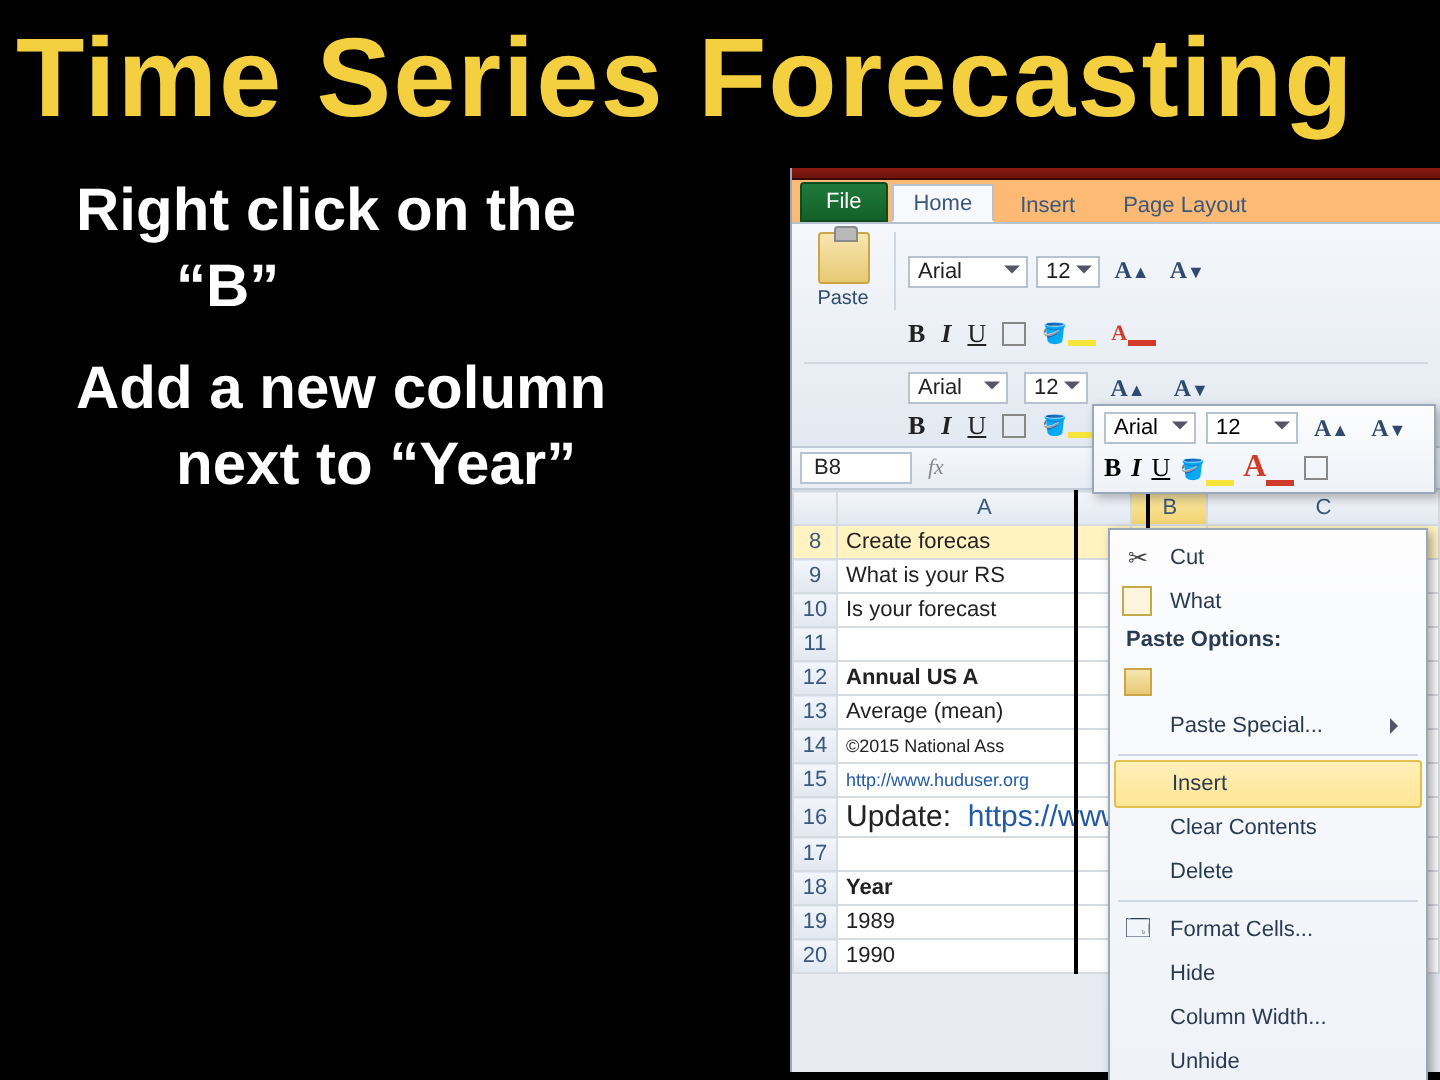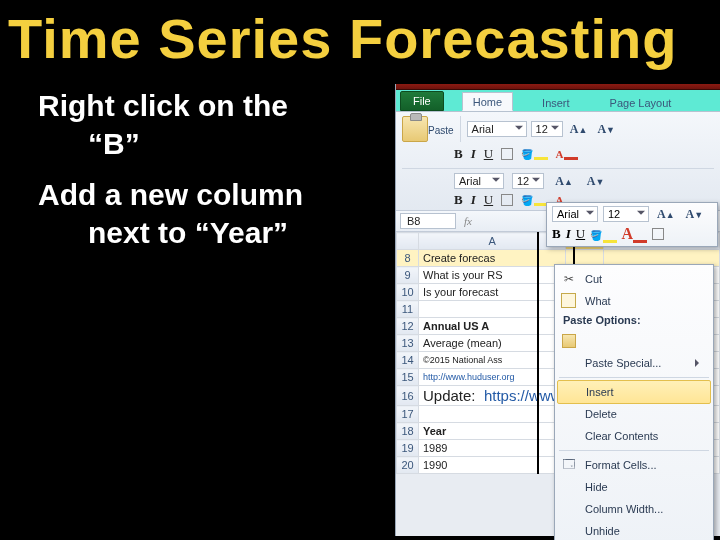--- a/index.html
+++ b/index.html
@@ -43,24 +43,24 @@
   }
   .excel-top {
     height: 6px;
     background: linear-gradient(#8b1a12, #6e130d);
     border-bottom: 1px solid #3a0905;
   }
   .tabs {
     display: flex;
     align-items: flex-end;
     height: 22px;
-    background: #5eead4;
+    background: #fdba74;
     border-bottom: 1px solid #b7c2d0;
     padding-left: 4px;
-    gap: 18px;
+    gap: 2px;
   }
   .tab {
     padding: 3px 10px 2px 10px;
     color: #3b577b;
     font-size: 11px;
     border: 1px solid transparent;
     border-bottom: none;
   }
   .tab.file {
     background: linear-gradient(#1f7a3a, #136029);
@@ -76,20 +76,21 @@
     color: #3b577b;
   }
   .ribbon {
     background: linear-gradient(#f4f7fb, #e3e9f1);
     border-bottom: 1px solid #c2cbd8;
     padding: 4px 6px 2px 6px;
   }
   .ribbon-row { display: flex; align-items: center; gap: 6px; }
   .paste-group {
     display: flex;
+    flex-direction: column;
     align-items: center;
     border-right: 1px solid #cfd7e2;
     padding-right: 6px;
     min-width: 46px;
   }
   .clip-icon {
     width: 26px; height: 26px;
     background: linear-gradient(#f7e6b0, #e8c974);
     border: 1px solid #caa648;
     border-radius: 2px;
@@ -473,25 +474,25 @@
     <span>Paste Special...</span>
     <span class="arrow"></span>
   </div>
   <div class="ctx-sep"></div>
   <div class="ctx-item hover">
     <span class="ico"></span>
     <span>Insert</span>
   </div>
   <div class="ctx-item">
     <span class="ico"></span>
+    <span>Clear Contents</span>
+  </div>
+  <div class="ctx-item">
+    <span class="ico"></span>
     <span>Delete</span>
-  </div>
-  <div class="ctx-item">
-    <span class="ico"></span>
-    <span>Clear Contents</span>
   </div>
   <div class="ctx-sep"></div>
   <div class="ctx-item">
     <span class="ico">🗔</span>
     <span>Format Cells...</span>
   </div>
   <div class="ctx-item">
     <span class="ico"></span>
     <span>Hide</span>
   </div>

